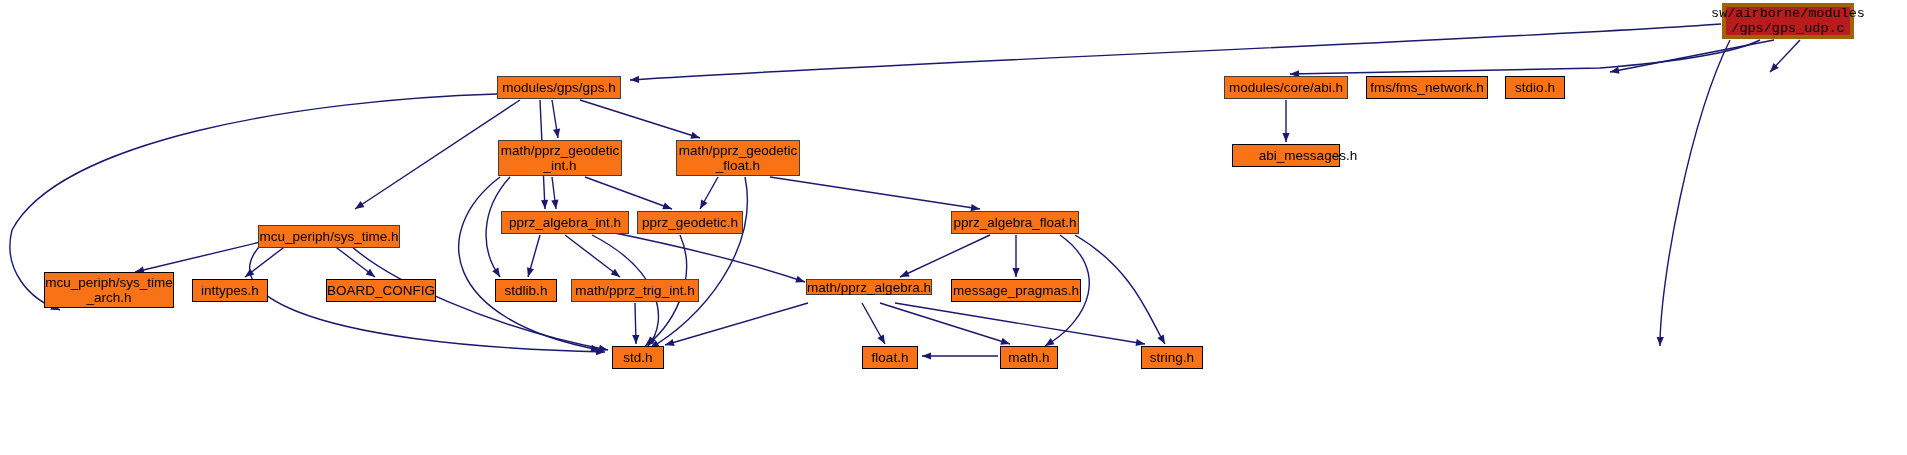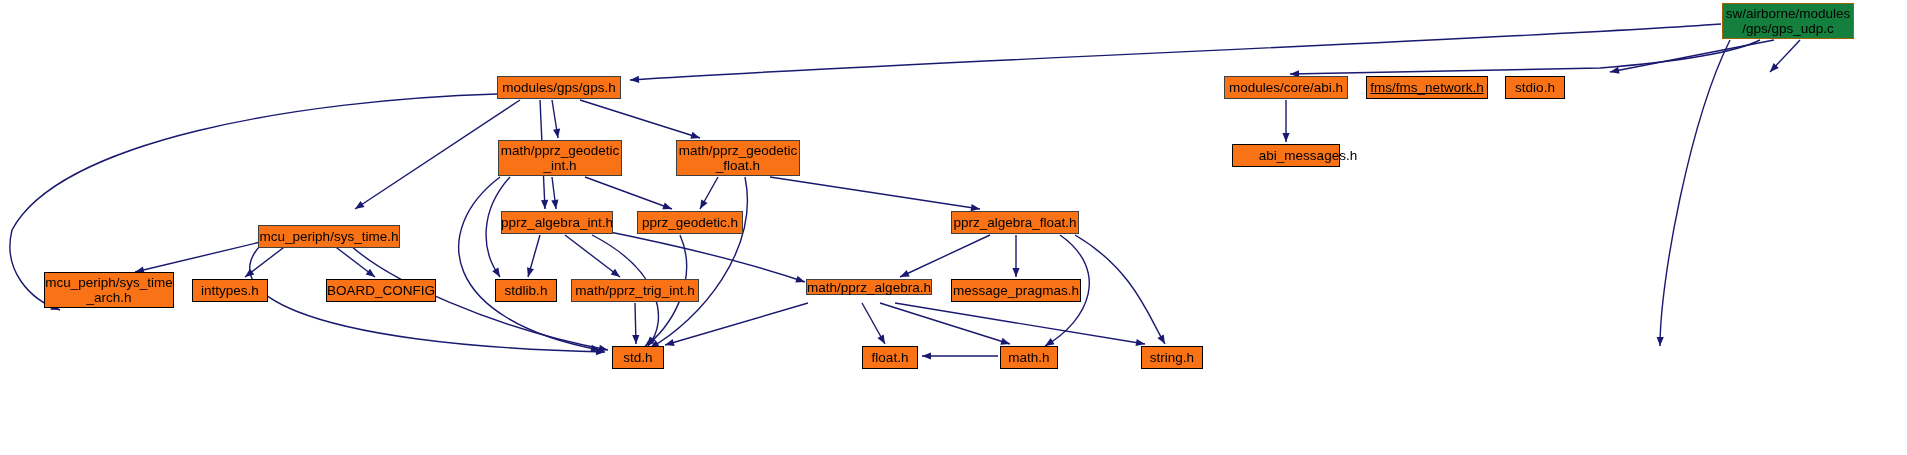--- a/index.html
+++ b/index.html
@@ -32,22 +32,23 @@
     font-size: 13.5px;
     line-height: 15px;
     text-align: center;
     display: flex;
     align-items: center;
     justify-content: center;
     white-space: pre-line;
     letter-spacing: 0px;
   }
   .node.root {
-    background: #15803d;
-    border: 1px solid #a16207;
+    background: #b91c1c;
+    border: 4px solid #a16207;
+    font-family: Liberation Mono, monospace;
   }
   .node.thick {
     border: 1px solid #404040;
   }
 </style>
 </head>
 <body>
 
 <div id="graph">
   <svg id="edges" viewBox="0 0 1907 455">
@@ -125,29 +126,29 @@
       <polygon points="0,0 -9,-3.6 -9,3.6" fill="#191970" transform="translate(1145,344) rotate(9.31356324938595)"></polygon>
       <path d="M 808,303 L 665,345" fill="none" stroke="#191970" stroke-width="1.4"></path>
       <polygon points="0,0 -9,-3.6 -9,3.6" fill="#191970" transform="translate(665,345) rotate(163.6322257631903)"></polygon>
       <path d="M 998,356 L 922,356" fill="none" stroke="#191970" stroke-width="1.4"></path>
       <polygon points="0,0 -9,-3.6 -9,3.6" fill="#191970" transform="translate(922,356) rotate(180)"></polygon>
     </svg>
 <div class="node root" style="left: 1722px; top: 3px; width: 132px; height: 36px;">sw/airborne/modules
 /gps/gps_udp.c</div>
     <div class="node thick" style="left: 497px; top: 76px; width: 124px; height: 23px;">modules/gps/gps.h</div>
     <div class="node thick" style="left: 1224px; top: 76px; width: 124px; height: 23px;">modules/core/abi.h</div>
-    <div class="node" style="left: 1366px; top: 76px; width: 122px; height: 23px; text-decoration: underline;">fms/fms_network.h</div>
+    <div class="node" style="left: 1366px; top: 76px; width: 122px; height: 23px;">fms/fms_network.h</div>
     <div class="node" style="left: 1505px; top: 76px; width: 60px; height: 23px;">stdio.h</div>
     <div class="node thick" style="left: 498px; top: 140px; width: 124px; height: 36px;">math/pprz_geodetic
 _int.h</div>
     <div class="node thick" style="left: 676px; top: 140px; width: 124px; height: 36px;">math/pprz_geodetic
 _float.h</div>
     <div class="node" style="left: 1232px; top: 144px; width: 108px; height: 23px; padding-left: 44px;">abi_messages.h</div>
     <div class="node thick" style="left: 258px; top: 211px; width: 142px; height: 23px; margin-top: 14px;">mcu_periph/sys_time.h</div>
-    <div class="node thick" style="left: 501px; top: 211px; width: 112px; height: 23px;">pprz_algebra_int.h</div>
+    <div class="node thick" style="left: 501px; top: 211px; width: 128px; height: 23px;">pprz_algebra_int.h</div>
     <div class="node thick" style="left: 637px; top: 211px; width: 106px; height: 23px;">pprz_geodetic.h</div>
     <div class="node thick" style="left: 951px; top: 211px; width: 128px; height: 23px;">pprz_algebra_float.h</div>
     <div class="node" style="left: 44px; top: 272px; width: 130px; height: 36px;">mcu_periph/sys_time
 _arch.h</div>
     <div class="node" style="left: 192px; top: 279px; width: 76px; height: 23px;">inttypes.h</div>
     <div class="node" style="left: 326px; top: 279px; width: 110px; height: 23px;">BOARD_CONFIG</div>
     <div class="node" style="left: 495px; top: 279px; width: 62px; height: 23px;">stdlib.h</div>
     <div class="node thick" style="left: 571px; top: 279px; width: 128px; height: 23px;">math/pprz_trig_int.h</div>
     <div class="node thick" style="left: 806px; top: 279px; width: 126px; height: 16px;">math/pprz_algebra.h</div>
     <div class="node" style="left: 951px; top: 279px; width: 130px; height: 23px;">message_pragmas.h</div>

